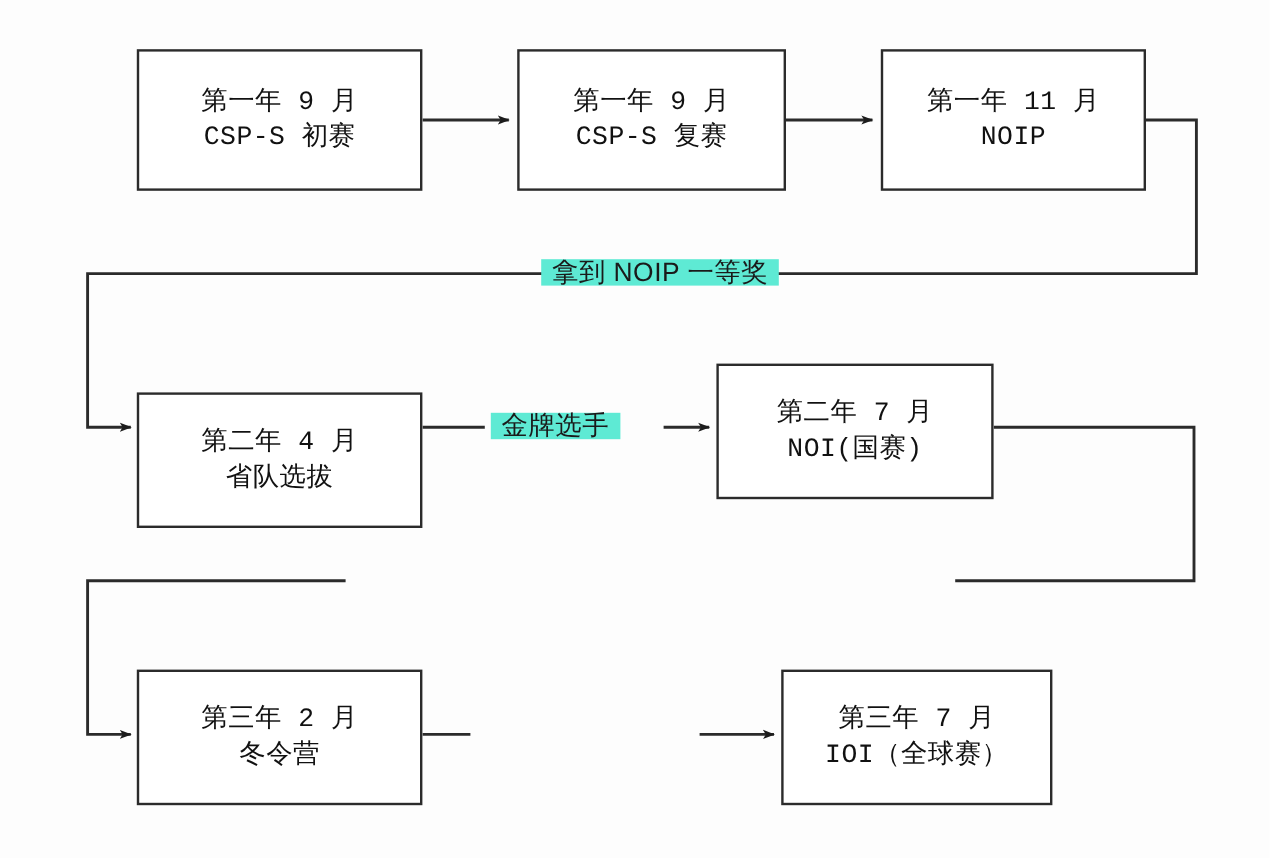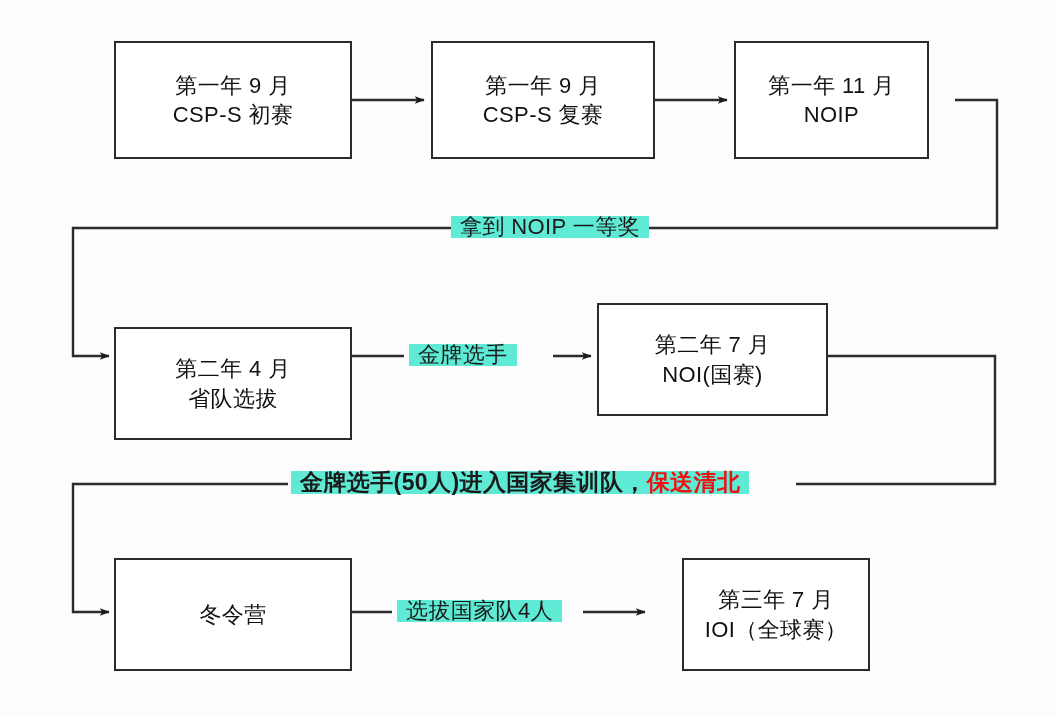--- a/index.html
+++ b/index.html
@@ -35,20 +35,21 @@
     line-height: 1.34;
     color: #111111;
   }
   .node .ln1,
   .node .ln2 {
     display: block;
     white-space: nowrap;
     text-align: center;
     font-size: 22px;
     letter-spacing: 0.4px;
+    font-family: Liberation Mono, monospace;
   }
   .edge-label {
     position: absolute;
     white-space: nowrap;
     color: #1a1a1a;
     font-size: 22px;
     letter-spacing: 0.4px;
     background: #5eead4;
     padding: 0 9px;
     line-height: 1;
@@ -97,47 +98,44 @@
   <div class="node" style="left:114px; top:41px; width:238px; height:118px;">
     <span class="ln1">第一年 9 月</span>
     <span class="ln2">CSP-S 初赛</span>
   </div>
 
   <div class="node" style="left:431px; top:41px; width:224px; height:118px;">
     <span class="ln1">第一年 9 月</span>
     <span class="ln2">CSP-S 复赛</span>
   </div>
 
-  <div class="node" style="left:734px; top:41px; width:195px; height:118px;">
+  <div class="node" style="left:734px; top:41px; width:221px; height:118px;">
     <span class="ln1">第一年 11 月</span>
     <span class="ln2">NOIP</span>
   </div>
 
   <div class="edge-label" style="left:451px; top:216px;">拿到 NOIP 一等奖</div>
 
   <div class="node" style="left:114px; top:303px; width:238px; height:113px;margin-top:24px;">
     <span class="ln1">第二年 4 月</span>
     <span class="ln2">省队选拔</span>
   </div>
 
   <div class="node" style="left:597px; top:303px; width:231px; height:113px;">
     <span class="ln1">第二年 7 月</span>
     <span class="ln2">NOI(国赛)</span>
   </div>
 
   <div class="edge-label" style="left:409px; top:344px;">金牌选手</div>
 
-  <div class="edge-label big" style="left:291px; top:471px;">
-    <span>金牌选手(50人)进入国家集训队，</span><span class="accent">保送清北</span>
-  </div>
 
   <div class="node" style="left:114px; top:558px; width:238px; height:113px;">
+    <span class="ln1">第三年 2 月</span>
     <span class="ln2">冬令营</span>
   </div>
 
-  <div class="node" style="left:682px; top:558px; width:188px; height:113px;">
+  <div class="node" style="left:651px; top:558px; width:226px; height:113px;">
     <span class="ln1">第三年 7 月</span>
     <span class="ln2">IOI（全球赛）</span>
   </div>
 
-  <div class="edge-label" style="left:397px; top:600px;">选拔国家队4人</div>
 
 </div>
 
 </body></html>

